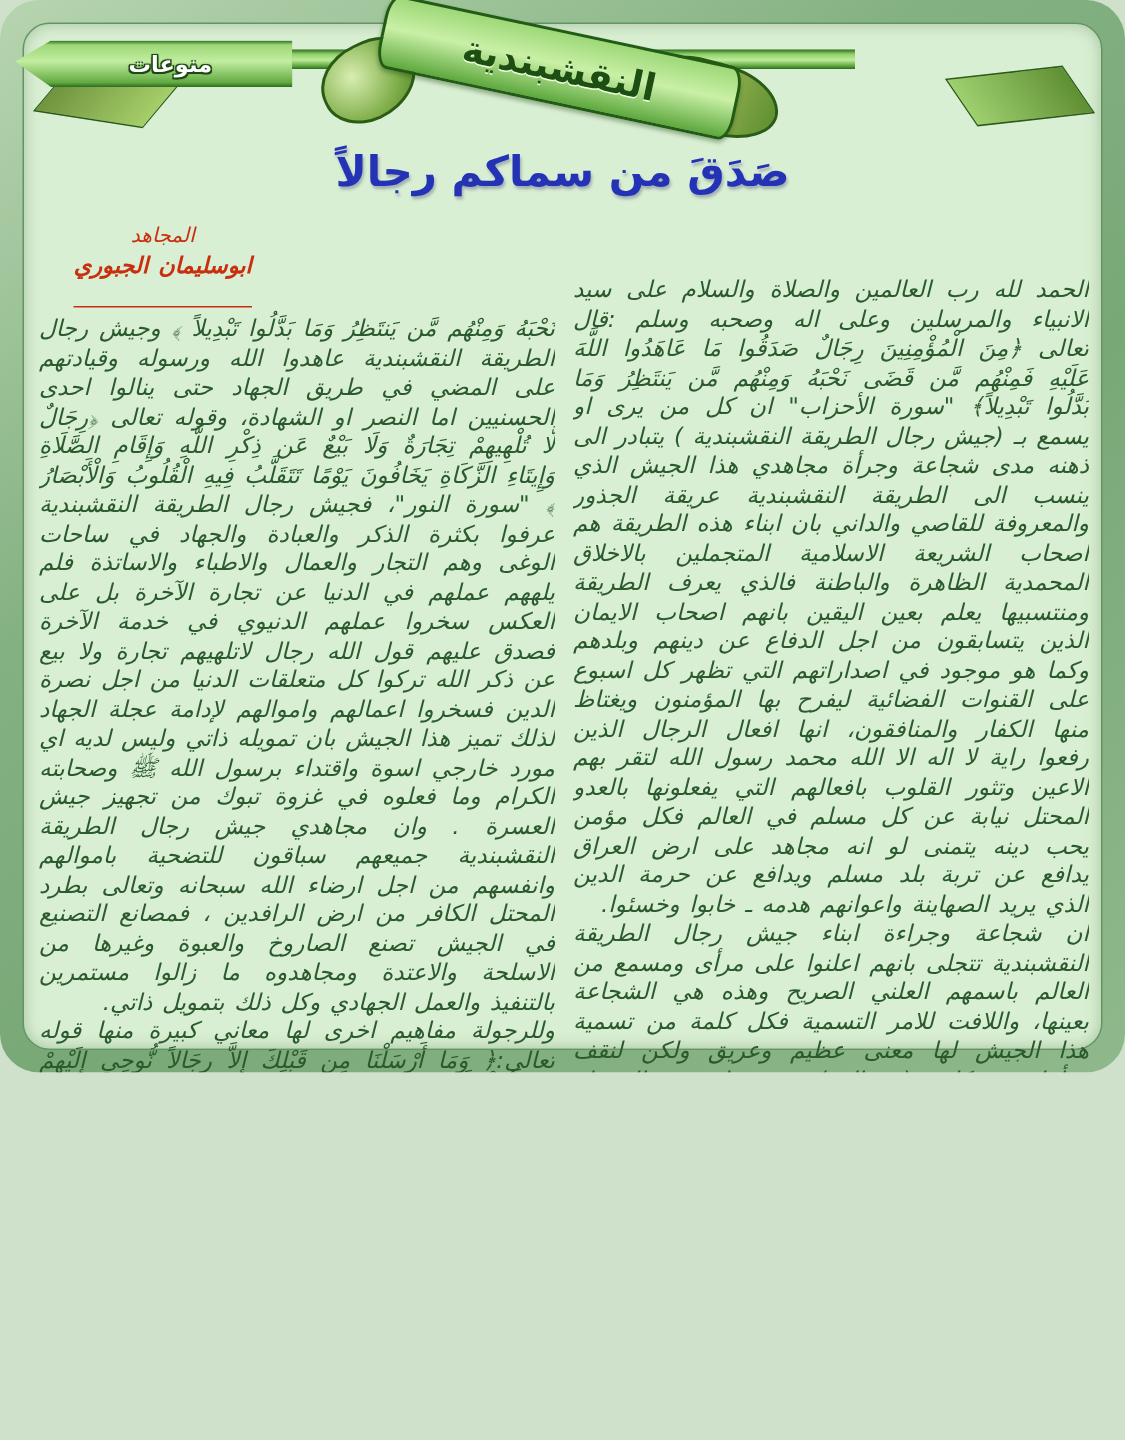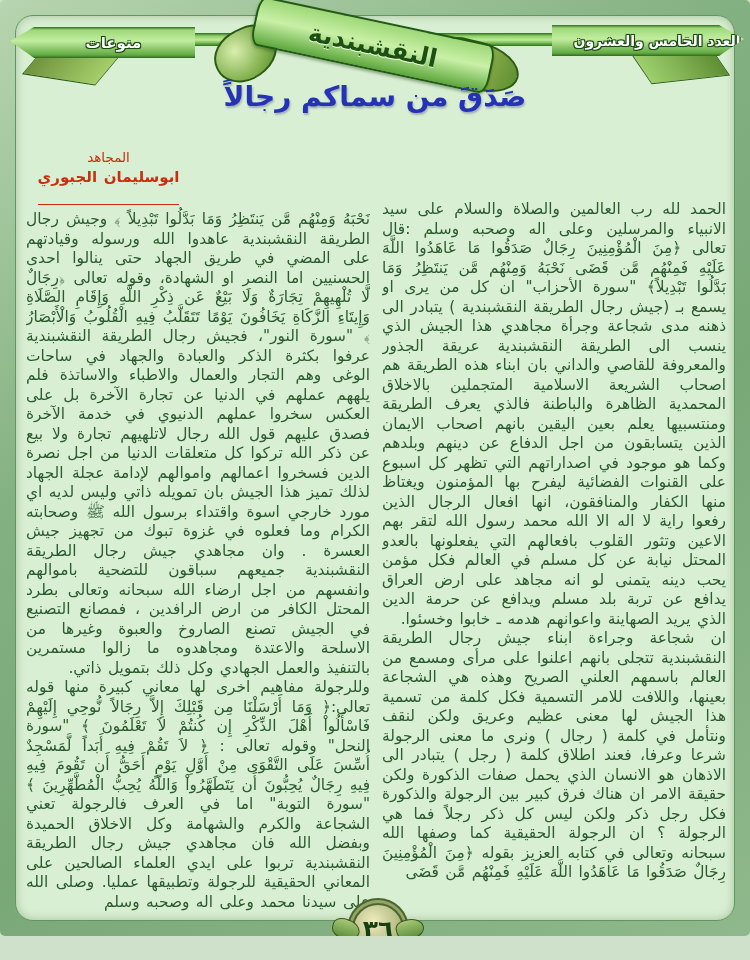--- a/index.html
+++ b/index.html
@@ -1,19 +1,19 @@
 <!DOCTYPE html>
 <html lang="ar" dir="rtl"><head>
 <meta charset="utf-8">
 <style>
   html,body{margin:0;padding:0;background:#cfe0cb;}
   .page{
-    position:relative;width:750px;height:936px;overflow:hidden;
+    position:relative;width:750px;height:715px;overflow:hidden;
     background:linear-gradient(145deg,#b7d5b0 0%,#84b182 35%,#79a877 60%,#8fb98c 100%);
-    border-radius:5px;
+    border-radius:26px;
     font-family:"DejaVu Sans",sans-serif;
   }
   .page-inner{
     position:absolute;left:15px;top:15px;right:15px;bottom:15px;
     background:#d9efd3;border-radius:18px;border:1px solid #639562;
     box-shadow:inset 0 0 10px rgba(70,110,60,.35);
   }
   
   .band{
     position:absolute;left:150px;top:33px;width:420px;height:13px;z-index:1;
@@ -48,31 +48,31 @@
     display:flex;align-items:center;justify-content:center;
     background:linear-gradient(180deg,#9ed878 0%,#c9f0a6 45%,#5ea83e 100%);
     box-shadow:0 2px 3px rgba(30,70,20,.4);
   }
   .banner-center .banner-text{
     color:#1d4f12;font-size:25px;font-weight:bold;letter-spacing:1px;
     text-shadow:0 1px 0 #ebffd9;
   }
   
   .title{
-    position:absolute;left:0;right:0;top:80px;margin:0;text-align:center;z-index:4;
+    position:absolute;left:0;right:0;top:80px;margin:18px;text-align:center;z-index:4;
     font-size:28px;font-weight:bold;color:#2433b5;
     text-shadow:1px 2px 2px rgba(60,60,120,.35);
   }
   
   .col{
     position:absolute;direction:rtl;text-align:justify;overflow:hidden;z-index:2;
-    color:#2b5a2e;font-size:15.4px;line-height:19.5px;word-spacing:1.5px;
+    color:#2b5a2e;font-size:15.4px;line-height:19.5px;word-spacing:1.5px;font-style:italic;
   }
   .col p{margin:0;padding:0;}
-  .col-right{top:200px;right:24px;width:344px;height:700px;margin-left:16px;}
+  .col-right{top:184px;right:24px;width:344px;height:700px;margin-left:16px;}
   .col-left{top:148px;left:26px;width:344px;height:798px;}
   
   .author{width:155px;margin:0 auto 5px 5px;color:#c92f0e;text-align:center;}
   .author-title{font-size:13.5px;}
   .author-name{font-size:15px;font-weight:bold;border-bottom:1.5px solid #c92f0e;
     padding-bottom:17px;display:inline-block;}
   
   .medallion{
     position:absolute;left:352px;top:903px;width:48px;height:48px;z-index:5;
     border-radius:50%;border:2px solid #4e6430;
@@ -94,23 +94,20 @@
 
 <div class="page">
   <div class="page-inner"></div>
 
   <div class="band"></div>
   <div class="fold fold-left"></div>
   <div class="fold fold-right"></div>
   <div class="ribbon ribbon-left">
     <span class="ribbon-text">منوعات</span>
   </div>
-  <div class="ribbon ribbon-right">
-    <span class="ribbon-text">العدد الخامس والعشرون</span>
-  </div>
   <div class="coil coil-a"></div>
   <div class="coil coil-b"></div>
   <div class="banner-center">
     <span class="banner-text">النقشبندية</span>
   </div>
 
   <h1 class="title">صَدَقَ من سماكم رجالاً</h1>
 
   <div class="col col-right">
     <p>الحمد لله رب العالمين والصلاة والسلام على سيد الانبياء والمرسلين وعلى اله وصحبه وسلم :قال تعالى ﴿مِنَ الْمُؤْمِنِينَ رِجَالٌ صَدَقُوا مَا عَاهَدُوا اللَّهَ عَلَيْهِ فَمِنْهُم مَّن قَضَى نَحْبَهُ وَمِنْهُم مَّن يَنتَظِرُ وَمَا بَدَّلُوا تَبْدِيلاً﴾ "سورة الأحزاب" ان كل من يرى او يسمع بـ (جيش رجال الطريقة النقشبندية ) يتبادر الى ذهنه مدى شجاعة وجرأة مجاهدي هذا الجيش الذي ينسب الى الطريقة النقشبندية عريقة الجذور والمعروفة للقاصي والداني بان ابناء هذه الطريقة هم اصحاب الشريعة الاسلامية المتجملين بالاخلاق المحمدية الظاهرة والباطنة فالذي يعرف الطريقة ومنتسبيها يعلم بعين اليقين بانهم اصحاب الايمان الذين يتسابقون من اجل الدفاع عن دينهم وبلدهم وكما هو موجود في اصداراتهم التي تظهر كل اسبوع على القنوات الفضائية ليفرح بها المؤمنون ويغتاظ منها الكفار والمنافقون، انها افعال الرجال الذين رفعوا راية لا اله الا الله محمد رسول الله لتقر بهم الاعين وتثور القلوب بافعالهم التي يفعلونها بالعدو المحتل نيابة عن كل مسلم في العالم فكل مؤمن يحب دينه يتمنى لو انه مجاهد على ارض العراق يدافع عن تربة بلد مسلم ويدافع عن حرمة الدين الذي يريد الصهاينة واعوانهم هدمه ـ خابوا وخسئوا.</p>

